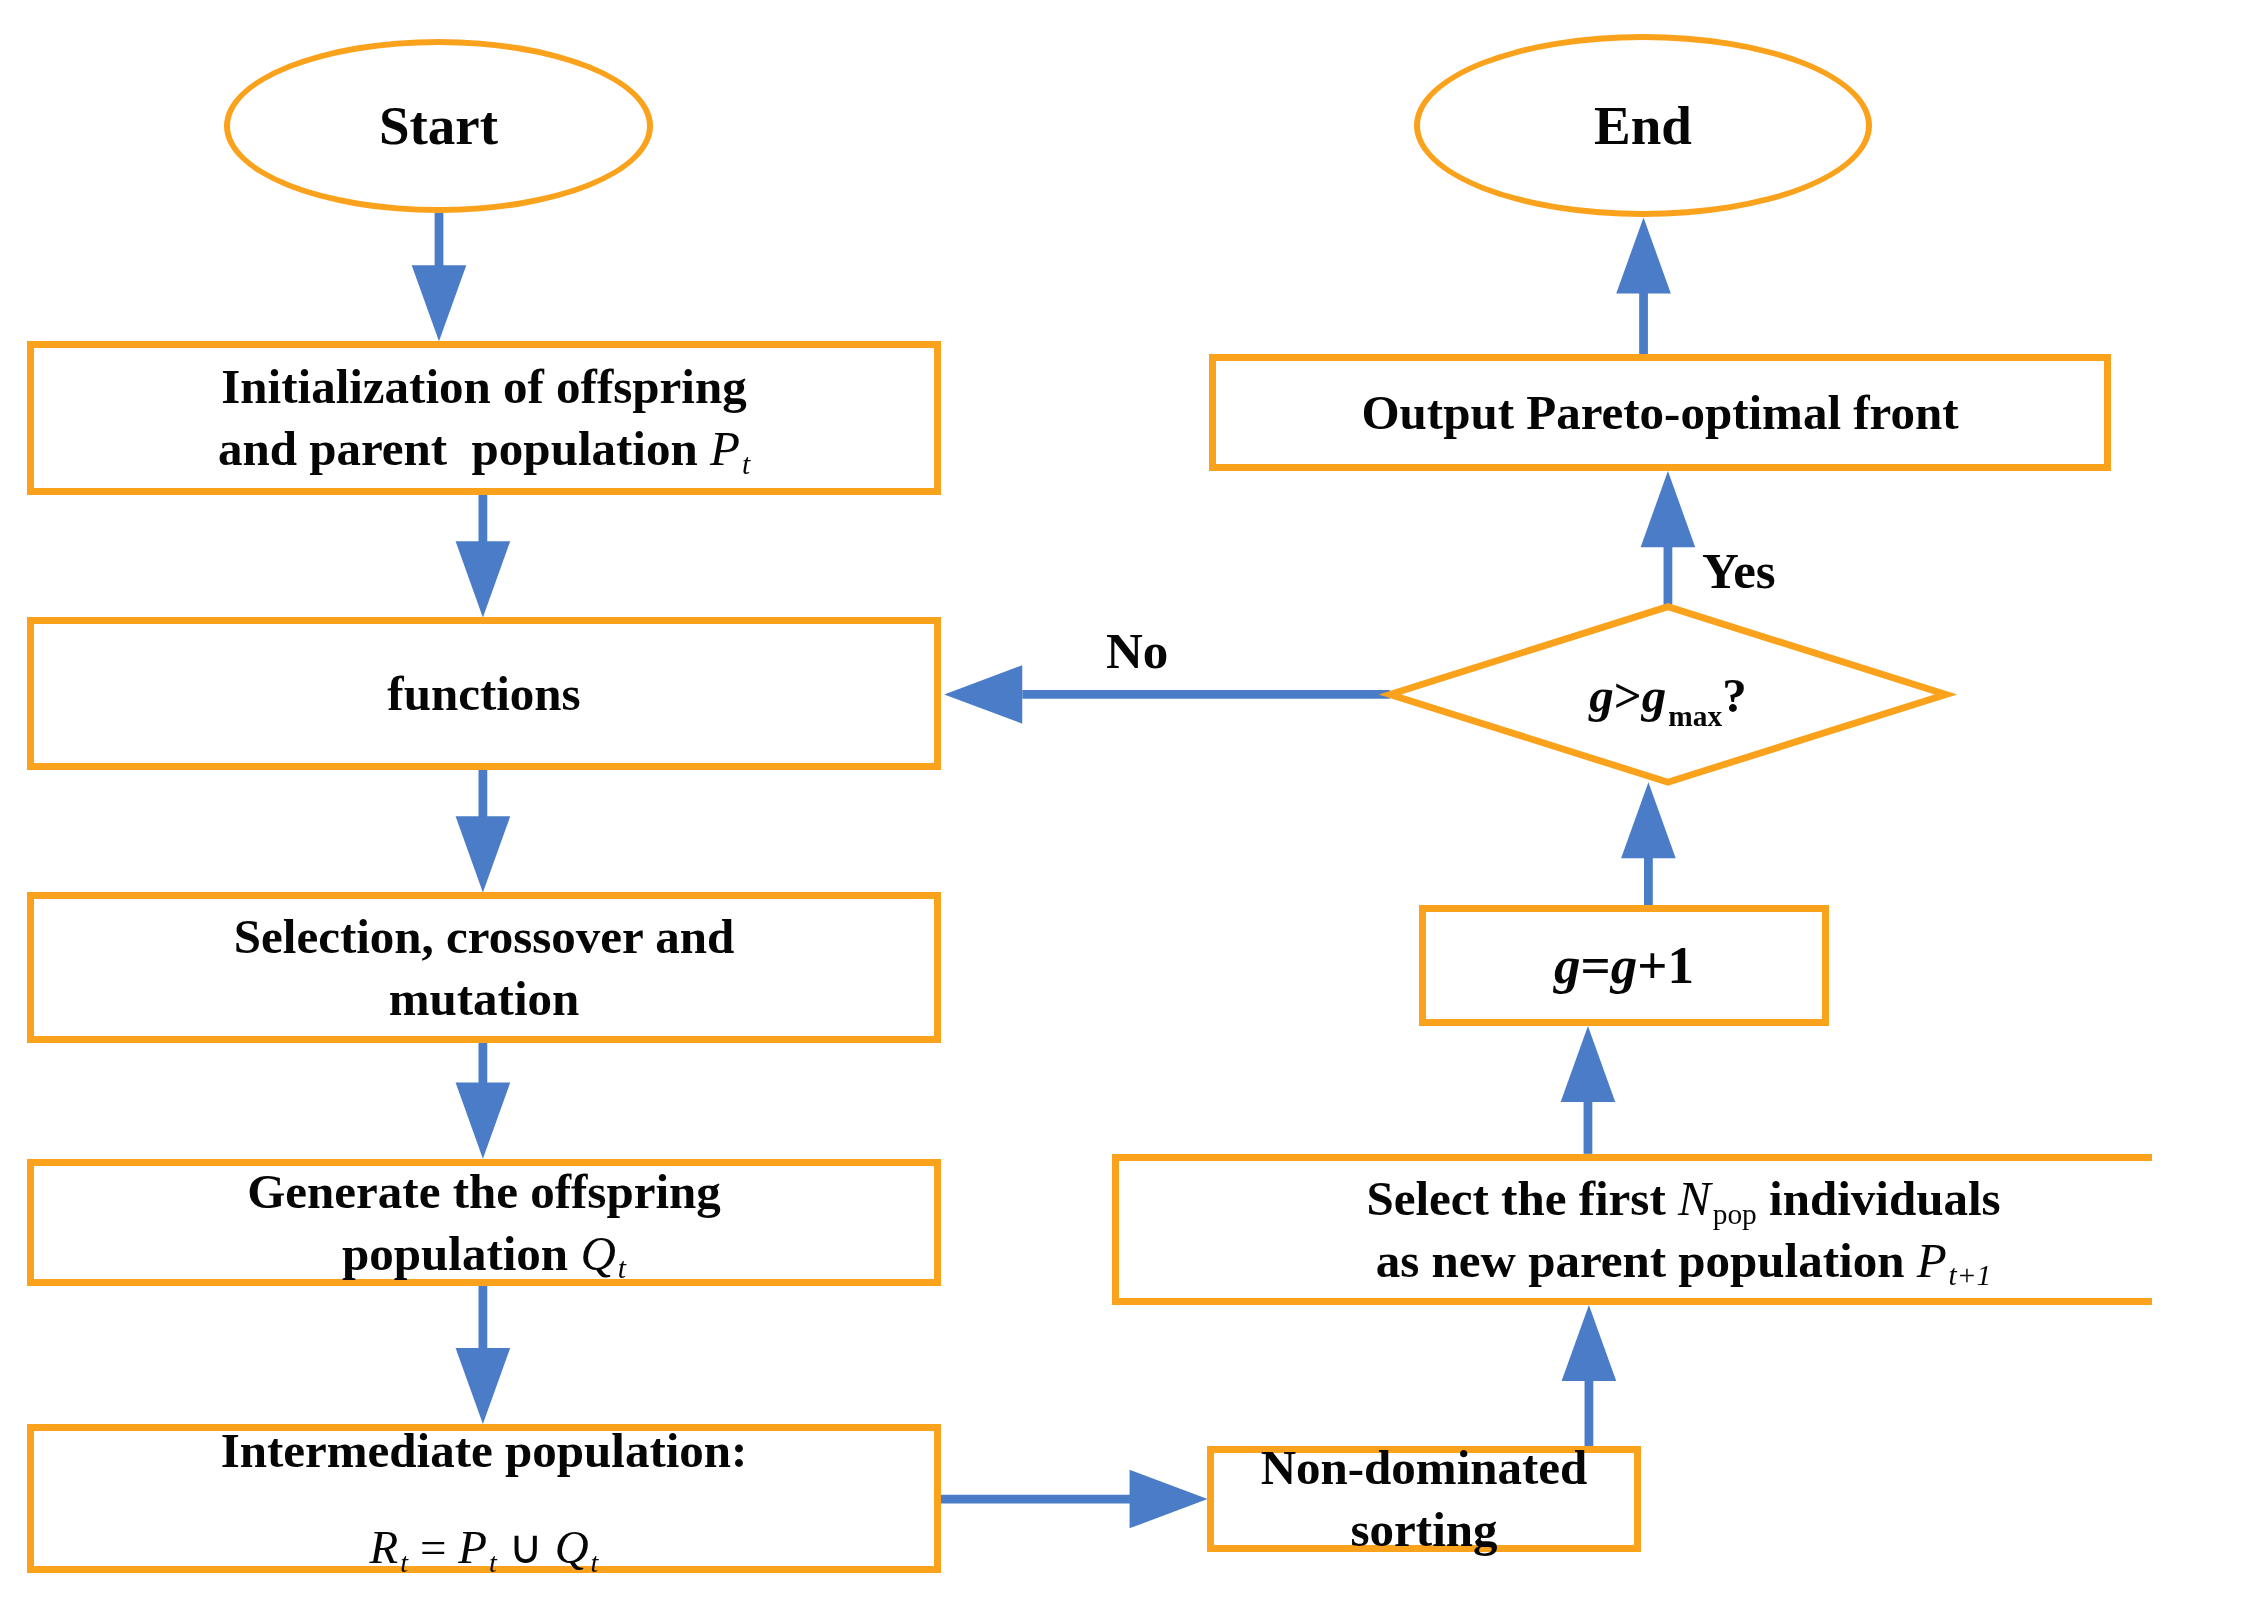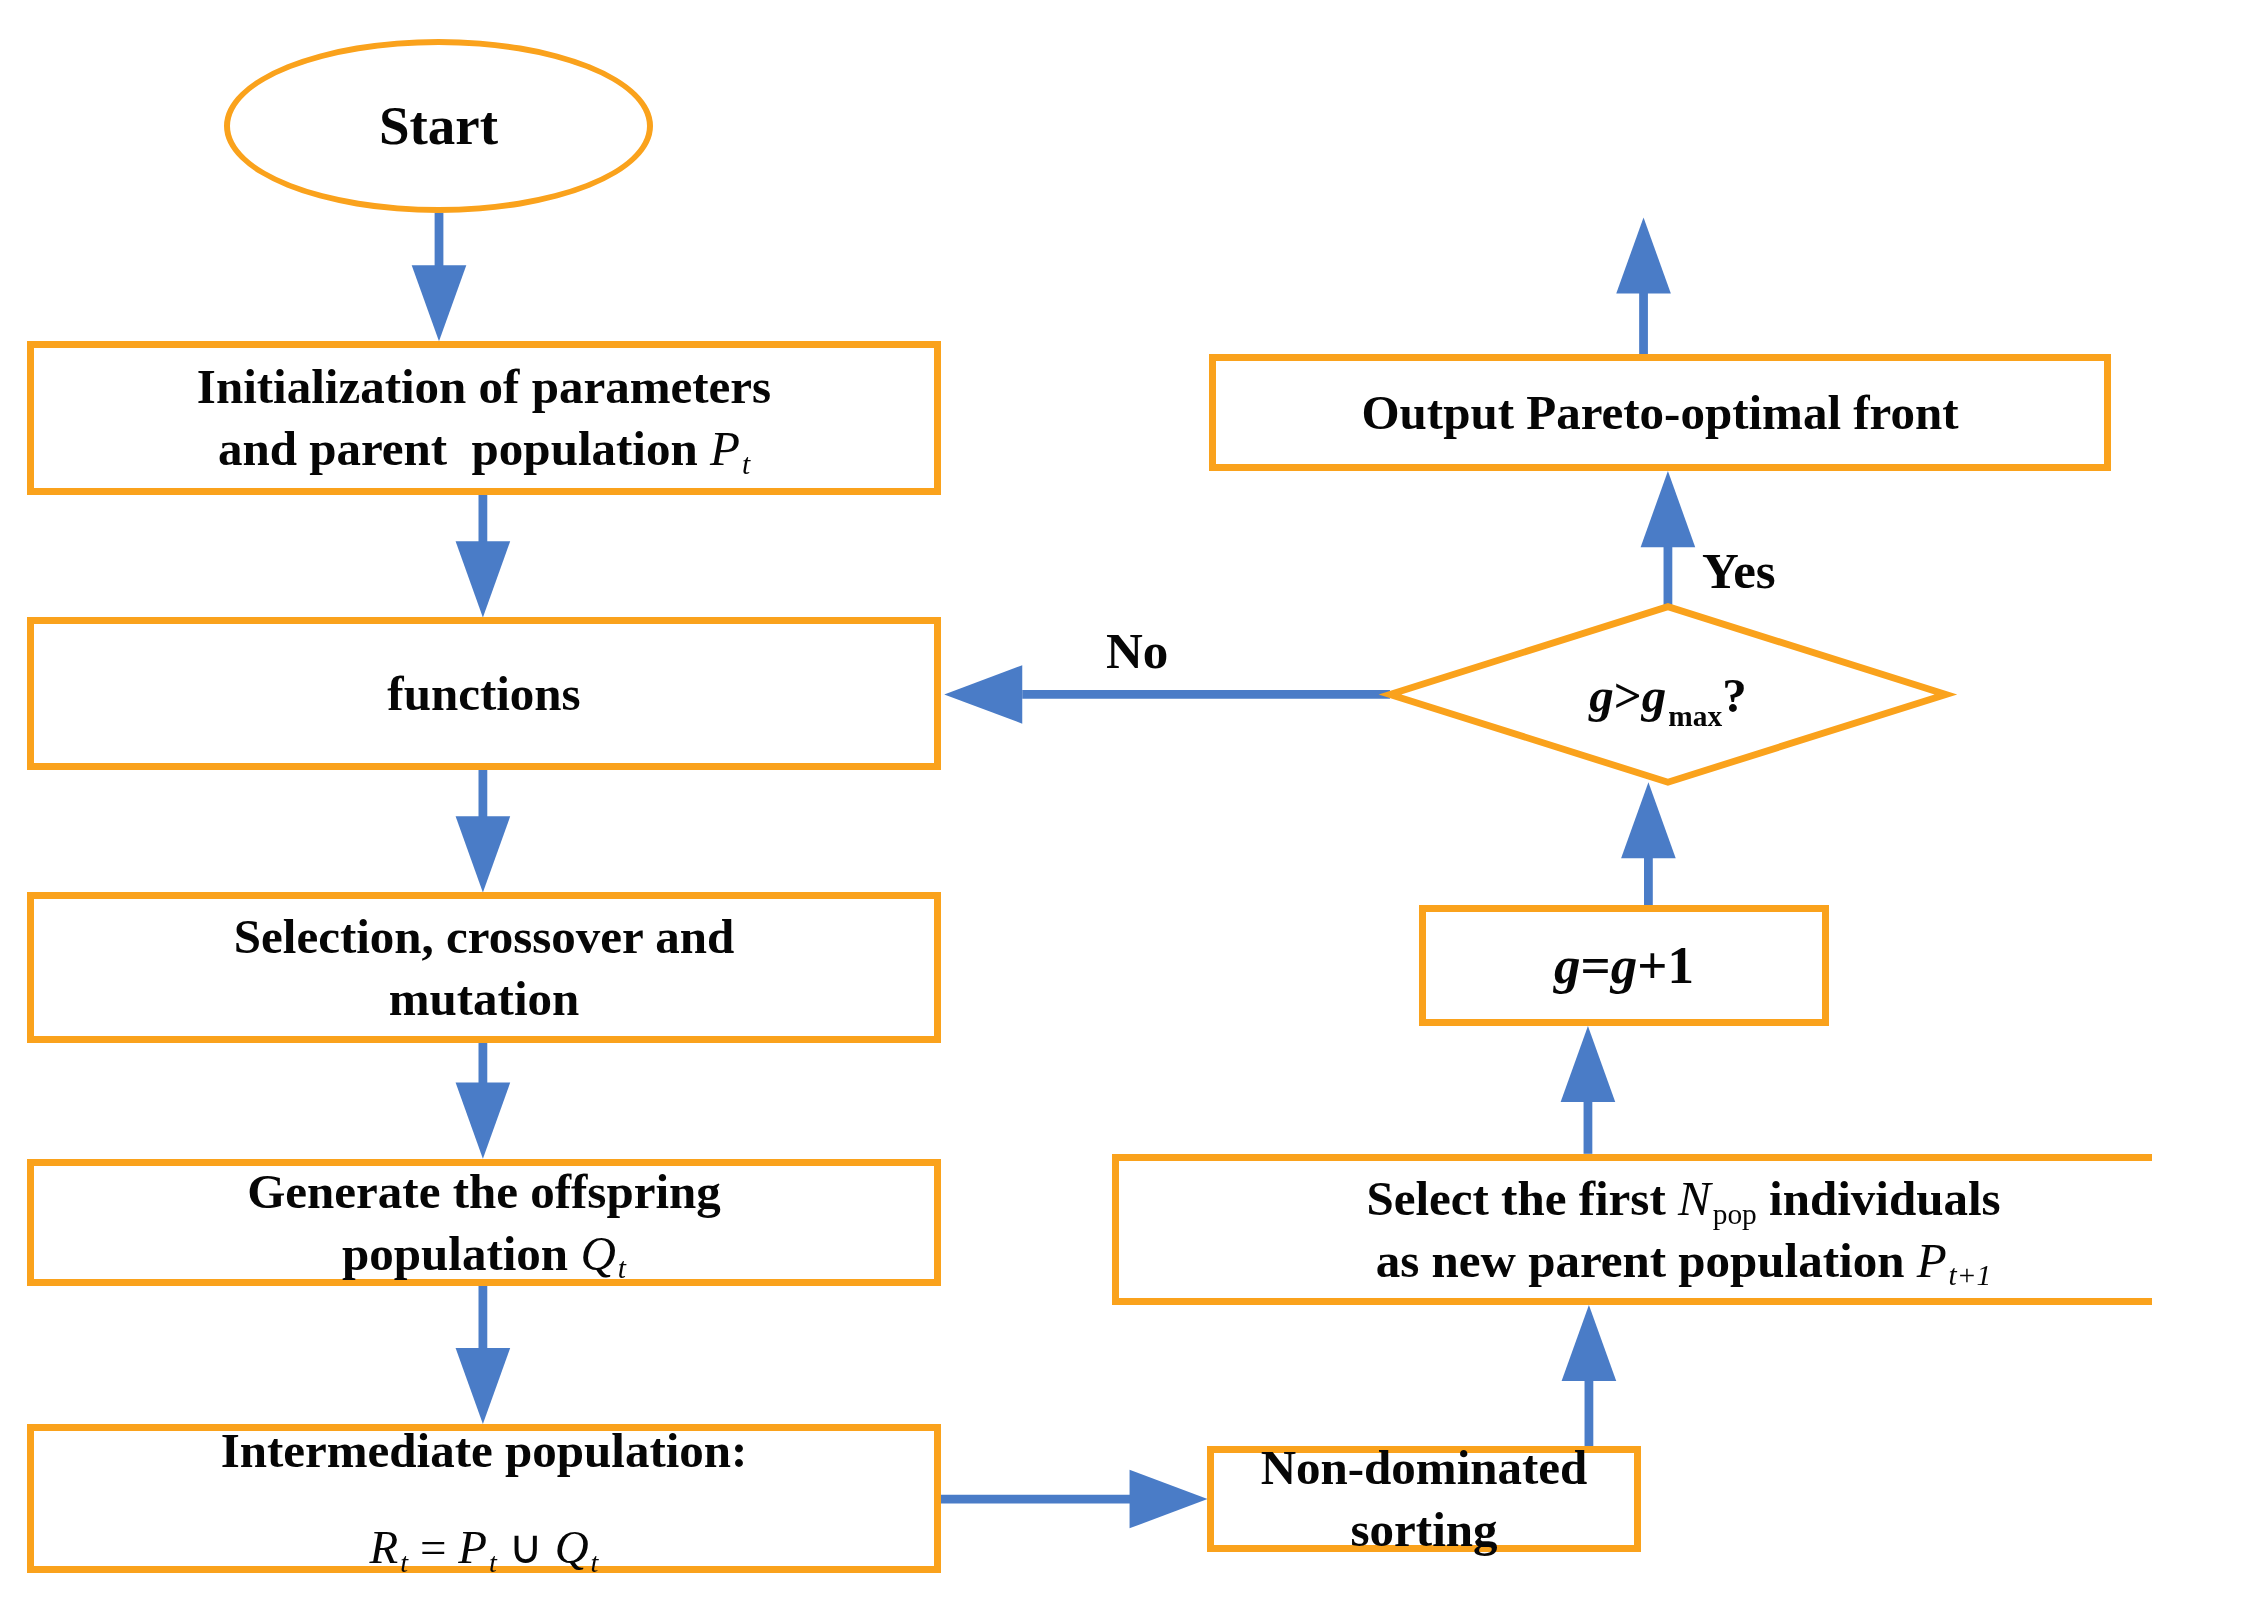--- a/index.html
+++ b/index.html
@@ -124,21 +124,21 @@
     </g>
 
     <polygon class="shape-stroke" points="1425,712 1710,622 1995,712 1710,802"></polygon>
   </svg>
 
   <div class="node terminator" style="left:224px;top:39px;width:429px;height:174px;">
     <span>Start</span>
   </div>
 
   <div class="node" style="left:27px;top:341px;width:914px;height:154px;">
-    <div><span>Initialization of parameters</span></div>
+    <div><span>Initialization of offspring</span></div>
     <div><span>and parent  population </span><span class="mvar">P</span><span class="sub">t</span></div>
   </div>
 
   <div class="node" style="left:27px;top:617px;width:914px;height:153px;">
     <div>functions</div>
   </div>
 
   <div class="node" style="left:27px;top:892px;width:914px;height:151px;">
     <div>Selection, crossover and</div>
     <div>mutation</div>
@@ -147,20 +147,23 @@
   <div class="node" style="left:27px;top:1159px;width:914px;height:127px;">
     <div>Generate the offspring</div>
     <div><span>population </span><span class="mvar">Q</span><span class="sub">t</span></div>
   </div>
 
   <div class="node" style="left:27px;top:1424px;width:914px;height:149px;gap:37px;">
     <div>Intermediate population:</div>
     <div class="formula"><span>R</span><span class="sub">t</span><span class="cup"> = </span><span>P</span><span class="sub">t</span><span class="cup"> ∪ </span><span>Q</span><span class="sub">t</span></div>
   </div>
 
+  <div class="node terminator" style="left:1414px;top:34px;width:458px;height:183px;">
+    <span>End</span>
+  </div>
 
   <div class="node" style="left:1209px;top:354px;width:902px;height:117px;">
     <div>Output Pareto-optimal front</div>
   </div>
 
   <div class="lbl" style="left:1702px;top:542px;">Yes</div>
 
   <div class="lbl" style="left:1106px;top:622px;">No</div>
 
   <div class="decision-text">

